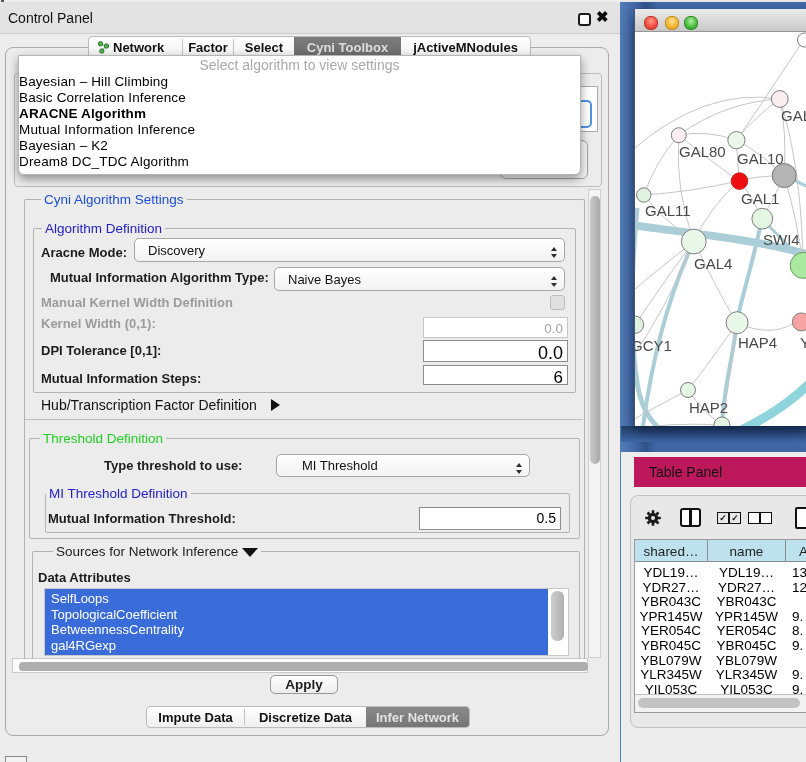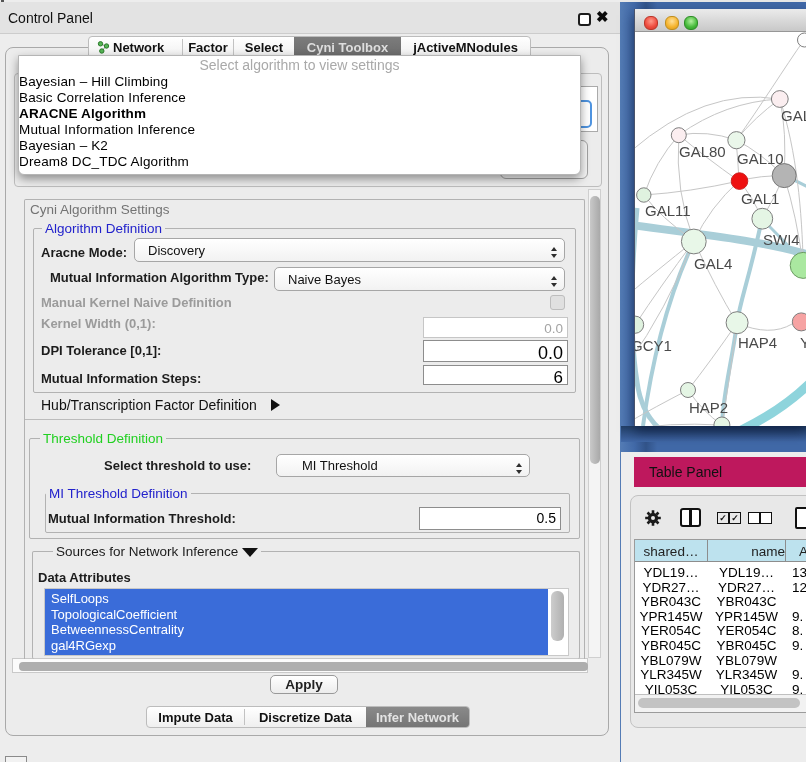--- a/index.html
+++ b/index.html
@@ -62,58 +62,58 @@
       </div>
     <div class="abs" style="left:312px;top:3px;width:129px;text-align:center;font-size:13px;font-weight:bold;color:#111;">jActiveMNodules</div>
   </div>
 
   <div class="abs" style="left:588px;top:189px;width:13px;height:469px;background:#f4f4f4;border:1px solid #cfcfcf;box-sizing:border-box;"></div>
   <div class="abs" style="left:590px;top:196px;width:9.5px;height:268px;background:linear-gradient(90deg,#c9c9c9,#a9a9a9);border-radius:5px;"></div>
   <div class="abs" style="left:12px;top:658px;width:576px;height:15px;background:#fbfbfb;border:1px solid #c9c9c9;box-sizing:border-box;"></div>
   <div class="abs" style="left:19px;top:662px;width:569px;height:8.5px;background:#aeaeae;border-radius:4px;"></div>
 
   <div class="grp" style="left:24px;top:199px;width:559px;height:459px;border-bottom:none;border-bottom-left-radius:0;border-bottom-right-radius:0;">
-    <div class="gtit" style="color:#737373;left:2px;margin-top:10px;">Cyni Algorithm Settings</div>
+    <div class="gtit" style="color:#1d4ed8;left:16px;">Cyni Algorithm Settings</div>
   </div>
 
   <div class="grp" style="left:33px;top:228px;width:541px;height:163px;">
     <div class="gtit" style="color:#2222cc;left:8px;">Algorithm Definition</div>
   </div>
   <div class="lbl" style="position:absolute;left:41px;top:245px;">Aracne Mode:</div>
   <div class="combo" style="left:134px;top:238px;width:431px;height:24px;box-sizing:border-box;">
     <span class="ct">Discovery</span>
       <span class="arr"></span>
   </div>
   <div class="lbl" style="position:absolute;left:41px;top:270px;margin-left:9px;">Mutual Information Algorithm Type:</div>
   <div class="combo" style="left:274px;top:267px;width:291px;height:24px;box-sizing:border-box;">
     <span class="ct">Naive Bayes</span>
       <span class="arr"></span>
   </div>
-  <div class="lblgray" style="position:absolute;left:41px;top:295px;">Manual Kernel Naive Definition</div>
+  <div class="lblgray" style="position:absolute;left:41px;top:295px;">Manual Kernel Width Definition</div>
   <div class="abs" style="left:550px;top:295px;width:13px;height:13px;background:#e0e0e0;border:1px solid #bdbdbd;border-radius:3px;"></div>
   <div class="lblgray" style="position:absolute;left:41px;top:316px;">Kernel Width (0,1):</div>
   <div class="inp" style="left:423px;top:317px;width:145px;height:21px;border-color:#c6c6c6;color:#a4a4a4;font-size:13.5px;">
       <span style="top:3px;">0.0</span>
     </div>
   <div class="lbl" style="position:absolute;left:41px;top:343px;">DPI Tolerance [0,1]:</div>
   <div class="inp" style="left:423px;top:340px;width:145px;height:22px;font-size:18px;">
       <span style="top:2px;">0.0</span>
     </div>
   <div class="lbl" style="position:absolute;left:41px;top:371px;">Mutual Information Steps:</div>
   <div class="inp" style="left:423px;top:365px;width:145px;height:20px;font-size:17px;">
       <span style="top:2px;">6</span>
     </div>
   <div class="abs" style="left:41px;top:397px;font-size:14px;color:#111;">Hub/Transcription Factor Definition</div>
   <div class="abs" style="left:271px;top:399px;width:0;height:0;border-top:6px solid transparent;border-bottom:6px solid transparent;border-left:9px solid #111;"></div>
   <div class="abs" style="left:25px;top:419px;width:558px;height:1px;background:#bcbcbc;"></div>
 
   <div class="grp" style="left:29px;top:438px;width:549px;height:99px;">
     <div class="gtit" style="color:#21d021;left:10px;">Threshold Definition</div>
   </div>
-  <div class="lbl" style="position:absolute;left:104px;top:458px;">Select threshold to use:</div>
+  <div class="lbl" style="position:absolute;left:104px;top:458px;">Type threshold to use:</div>
   <div class="combo" style="left:276px;top:454px;width:254px;height:23px;box-sizing:border-box;">
     <span class="ct" style="left:25px;top:3px;">MI Threshold</span>
       <span class="arr"></span>
   </div>
 
   <div class="grp" style="left:45px;top:493px;width:523px;height:38px;">
     <div class="gtit" style="color:#2222cc;left:0px;">MI Threshold Definition</div>
   </div>
   <div class="lbl" style="position:absolute;left:48px;top:511px;">Mutual Information Threshold:</div>
   <div class="inp" style="left:419px;top:507px;width:142px;height:23px;font-size:14px;">
@@ -268,21 +268,21 @@
   <div class="abs" style="left:96px;top:60px;width:10px;height:10px;border:1.5px solid #111;font-size:9px;font-weight:bold;color:#111;text-align:center;line-height:10px;">✓</div>
   <div class="abs" style="left:108px;top:60px;width:10px;height:10px;border:1.5px solid #111;font-size:9px;font-weight:bold;color:#111;text-align:center;line-height:10px;">✓</div>
   <div class="abs" style="left:127px;top:60px;width:10px;height:10px;border:1.5px solid #111;background:#fff;"></div>
   <div class="abs" style="left:139px;top:60px;width:10px;height:10px;border:1.5px solid #111;background:#fff;"></div>
   <div class="abs" style="left:174px;top:55px;width:14px;height:18px;border:2.5px solid #111;border-radius:2px;background:#fff;"></div>
 
   <div class="abs" style="left:13px;top:87px;width:172px;height:172px;background:#fff;border:1px solid #9b9b9b;overflow:hidden;font-size:13.5px;">
     <div class="abs" style="left:0;top:0;width:300px;height:21px;background:#bde2ee;border-bottom:1px solid #8d8d8d;">
       <div class="abs" style="left:0;top:4px;width:72px;text-align:center;color:#222;">shared…</div>
       <div class="abs" style="left:72px;top:0;width:1px;height:21px;background:#8d8d8d;"></div>
-      <div class="abs" style="left:73px;top:4px;width:77px;text-align:right;color:#222;">name</div>
+      <div class="abs" style="left:73px;top:4px;width:77px;text-align:center;color:#222;">name</div>
       <div class="abs" style="left:150px;top:0;width:1px;height:21px;background:#8d8d8d;"></div>
       <div class="abs" style="left:151px;top:4px;width:60px;text-align:left;padding-left:13px;color:#222;">Av</div>
     </div>
     <div class="abs" style="left:0;top:26px;width:172px;color:#000;line-height:14.6px;">
       <div class="abs" style="left:0;top:0;width:72px;text-align:center;">YDL19…<br>YDR27…<br>YBR043C<br>YPR145W<br>YER054C<br>YBR045C<br>YBL079W<br>YLR345W<br>YIL053C</div>
       <div class="abs" style="left:73px;top:0;width:77px;text-align:center;">YDL19…<br>YDR27…<br>YBR043C<br>YPR145W<br>YER054C<br>YBR045C<br>YBL079W<br>YLR345W<br>YIL053C</div>
       <div class="abs" style="left:157px;top:0;width:40px;text-align:left;">13<br>12<br><br>9.<br>8.<br>9.<br><br>9.<br>9.</div>
     </div>
     <div class="abs" style="left:0;top:154px;width:172px;height:18px;background:#f2f2f2;border-top:1px solid #c0c0c0;">
       <div class="abs" style="left:3px;top:3px;width:162px;height:10px;background:#c3c3c3;border-radius:5px;"></div>

